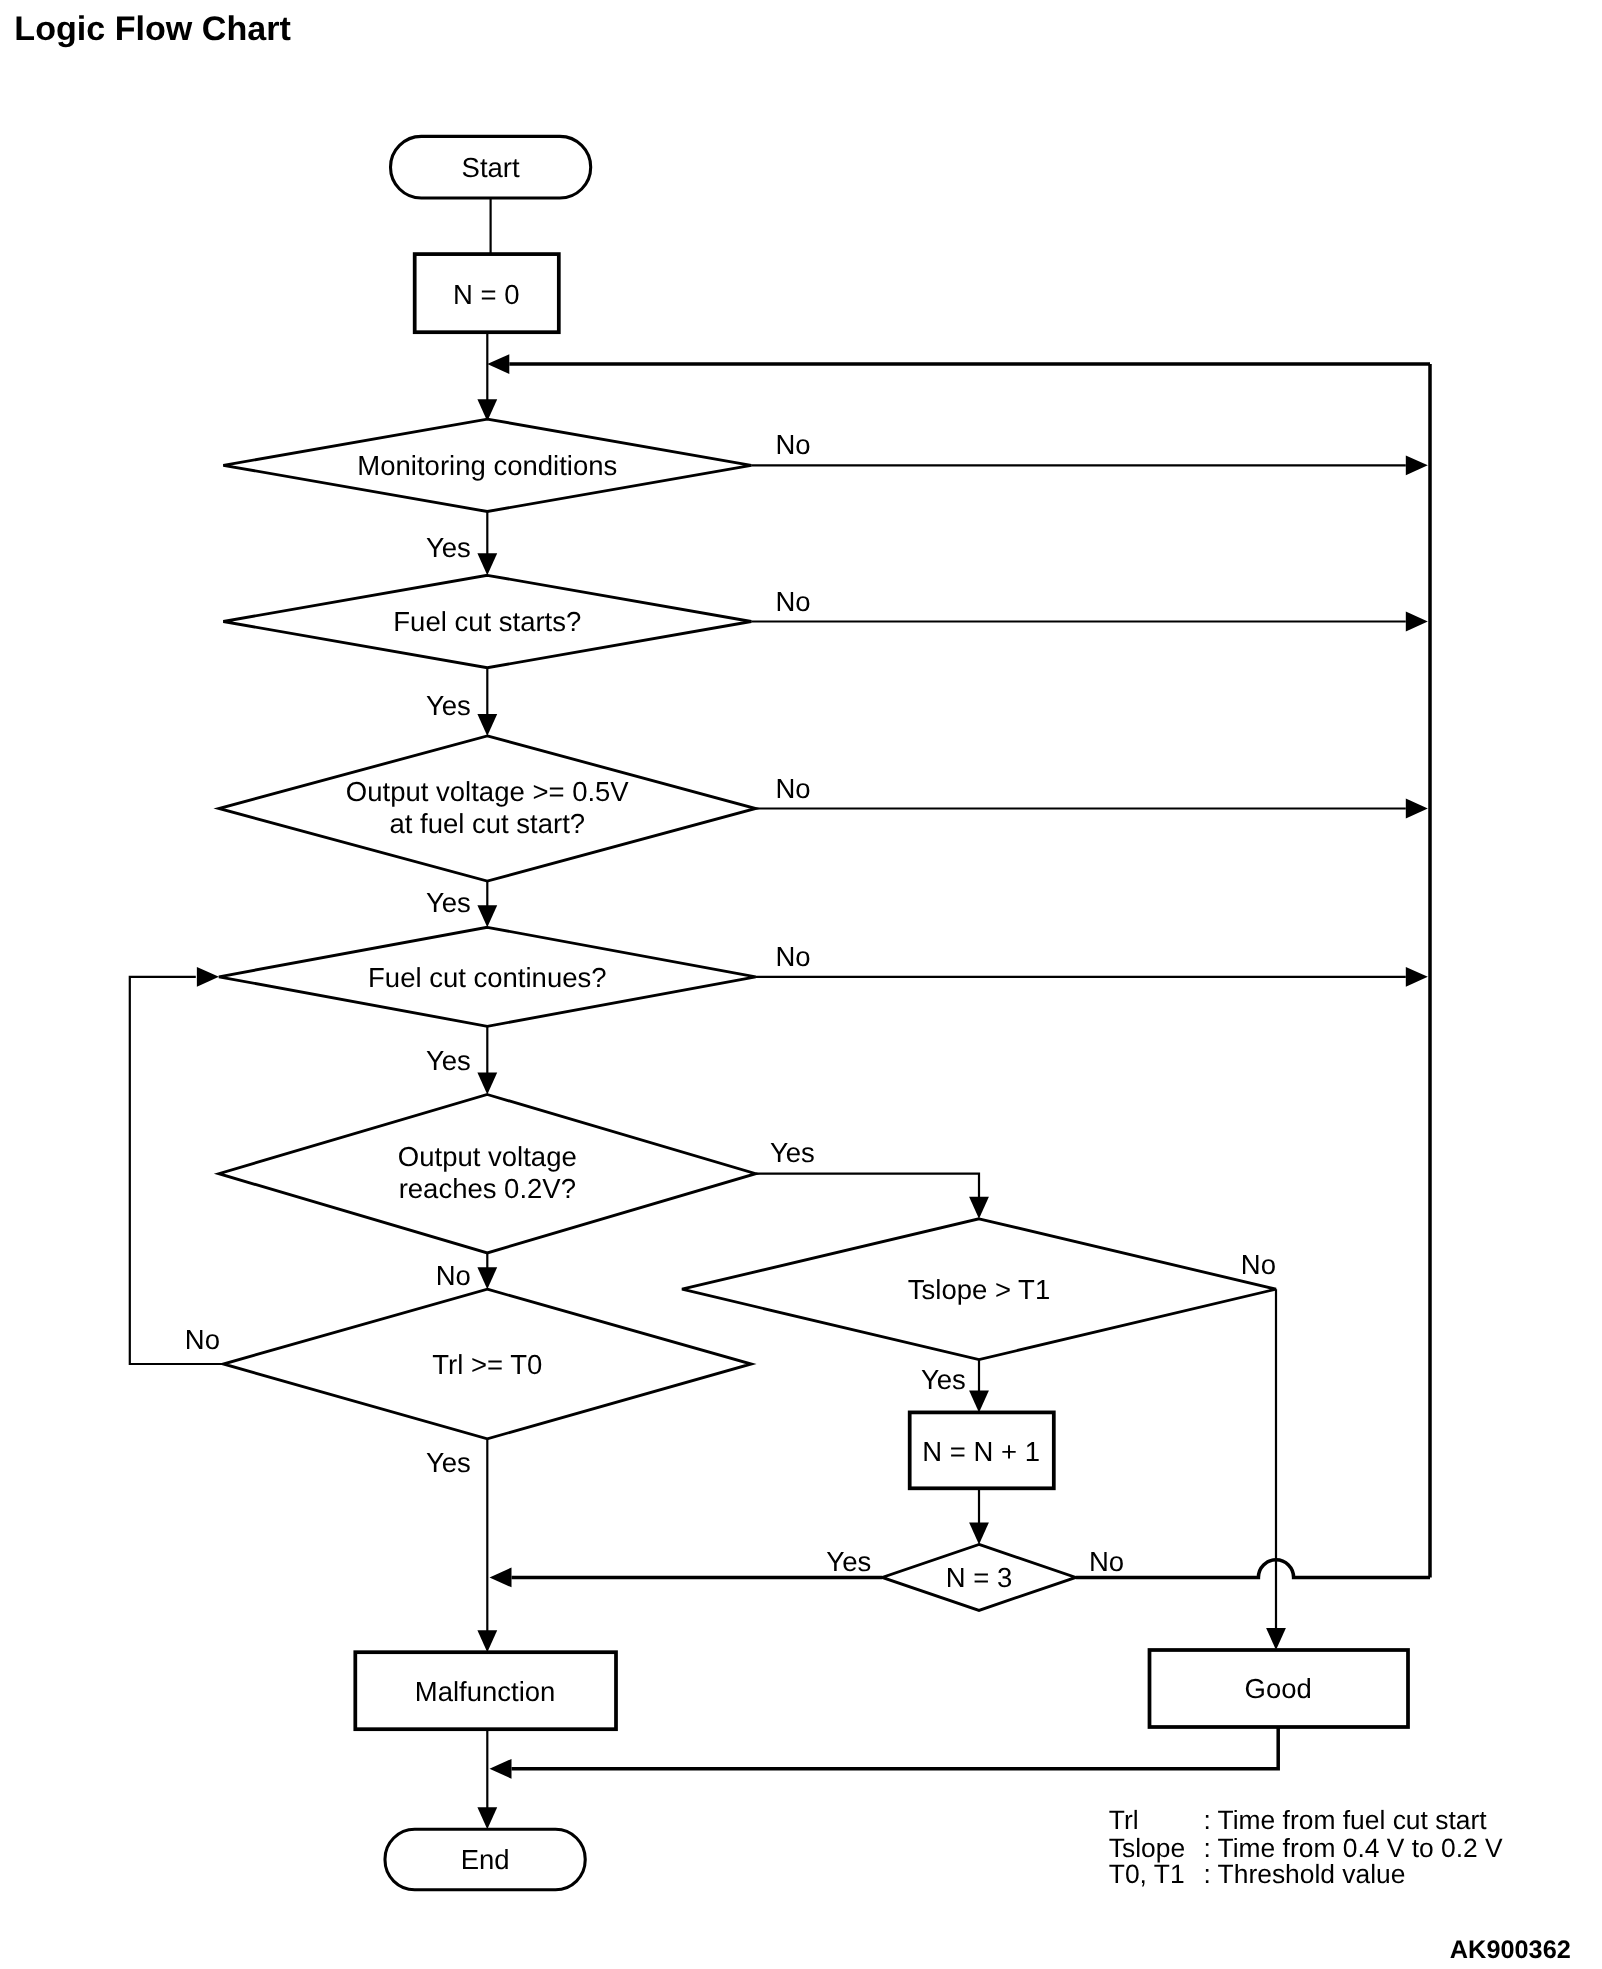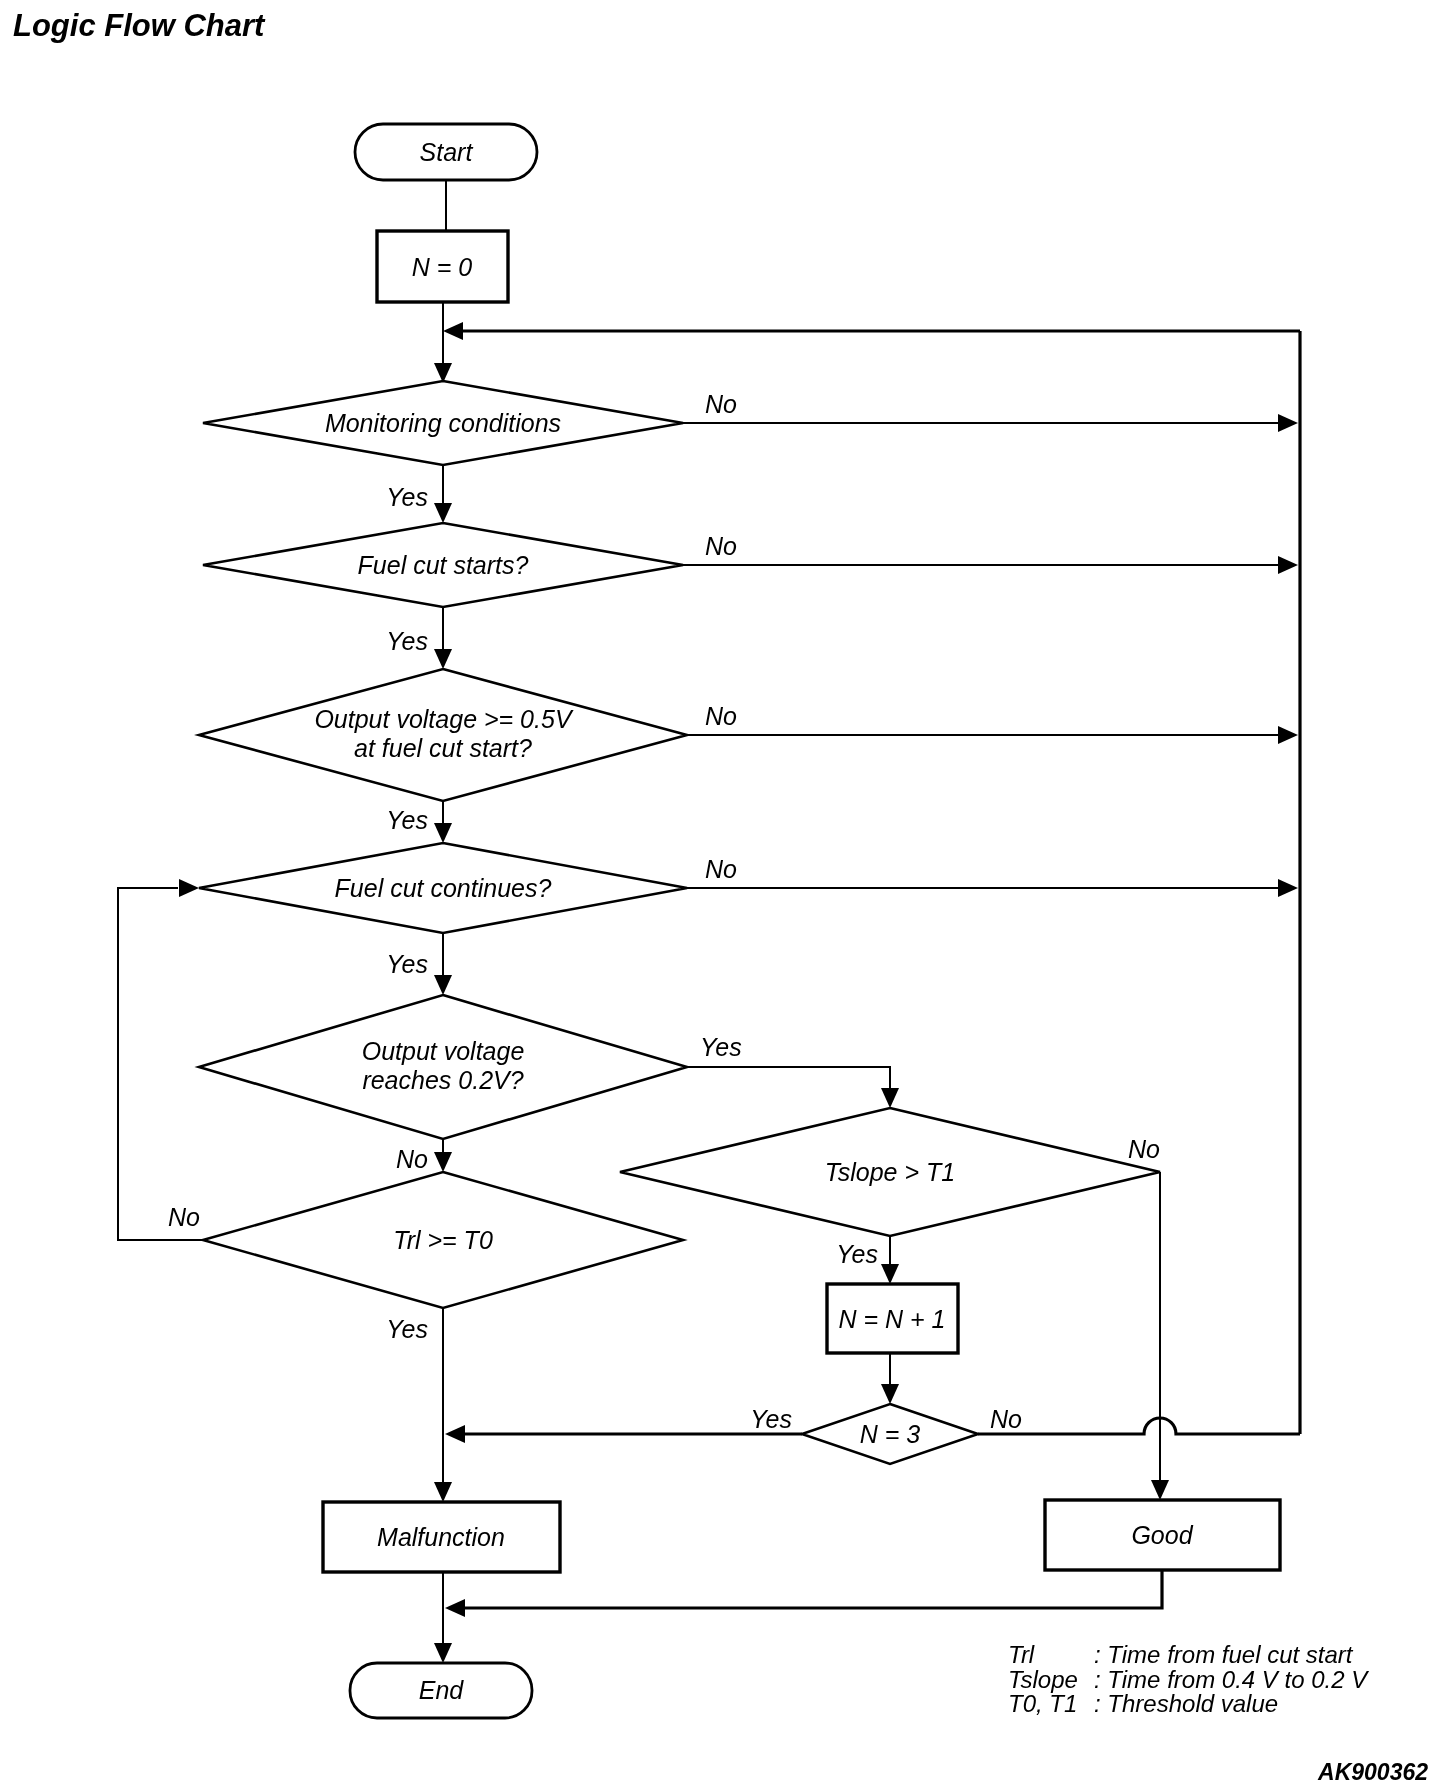--- a/index.html
+++ b/index.html
@@ -6,21 +6,20 @@
     margin: 0;
     padding: 0;
     background: #ffffff;
   }
   .page {
     width: 1456px;
     height: 1790px;
     position: relative;
     background: #ffffff;
     font-family: "Liberation Sans", sans-serif;
-    font-style: italic;
   }
   svg { display: block; }
   .shape {
     fill: #ffffff;
     stroke: #000000;
   }
   .pill   { stroke-width: 2.8; }
   .rect   { stroke-width: 3.4; }
   .diam   { stroke-width: 2.6; stroke-linejoin: miter; }
   .edge {

